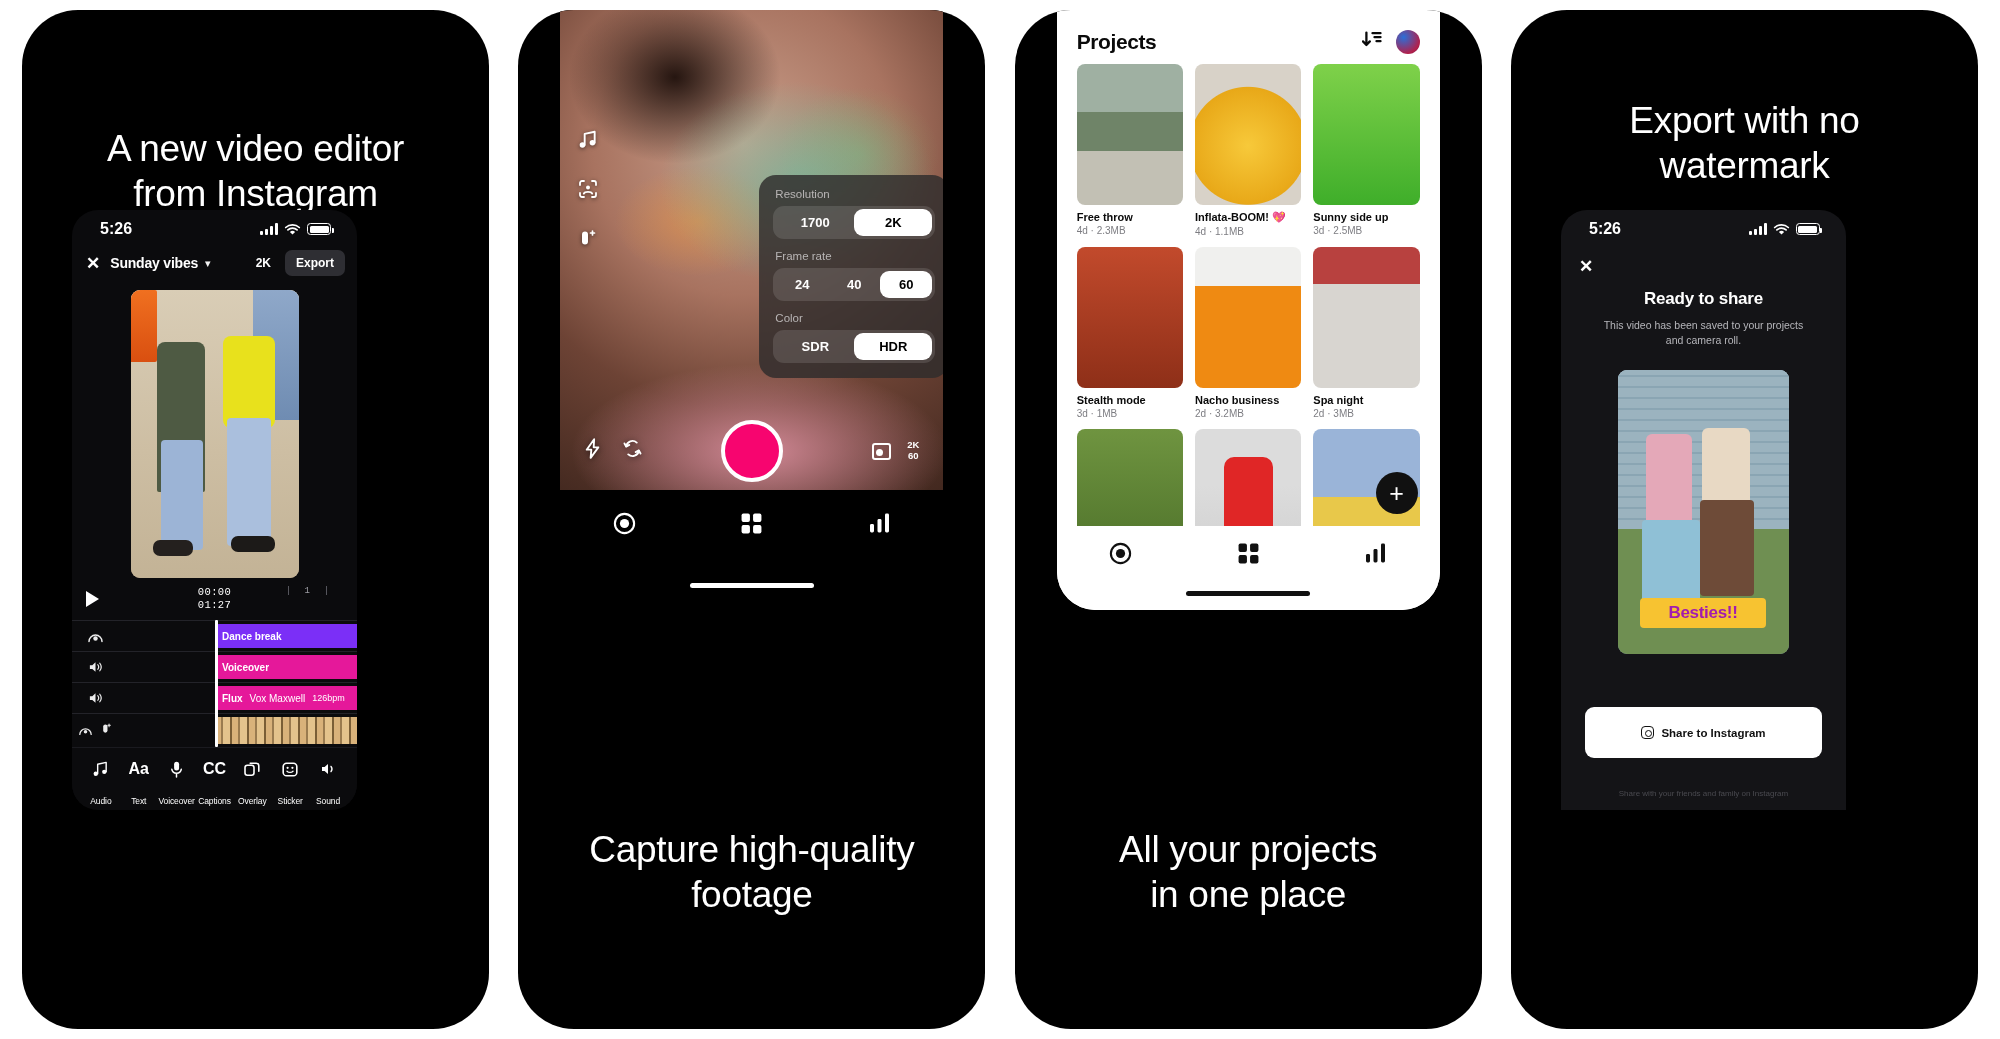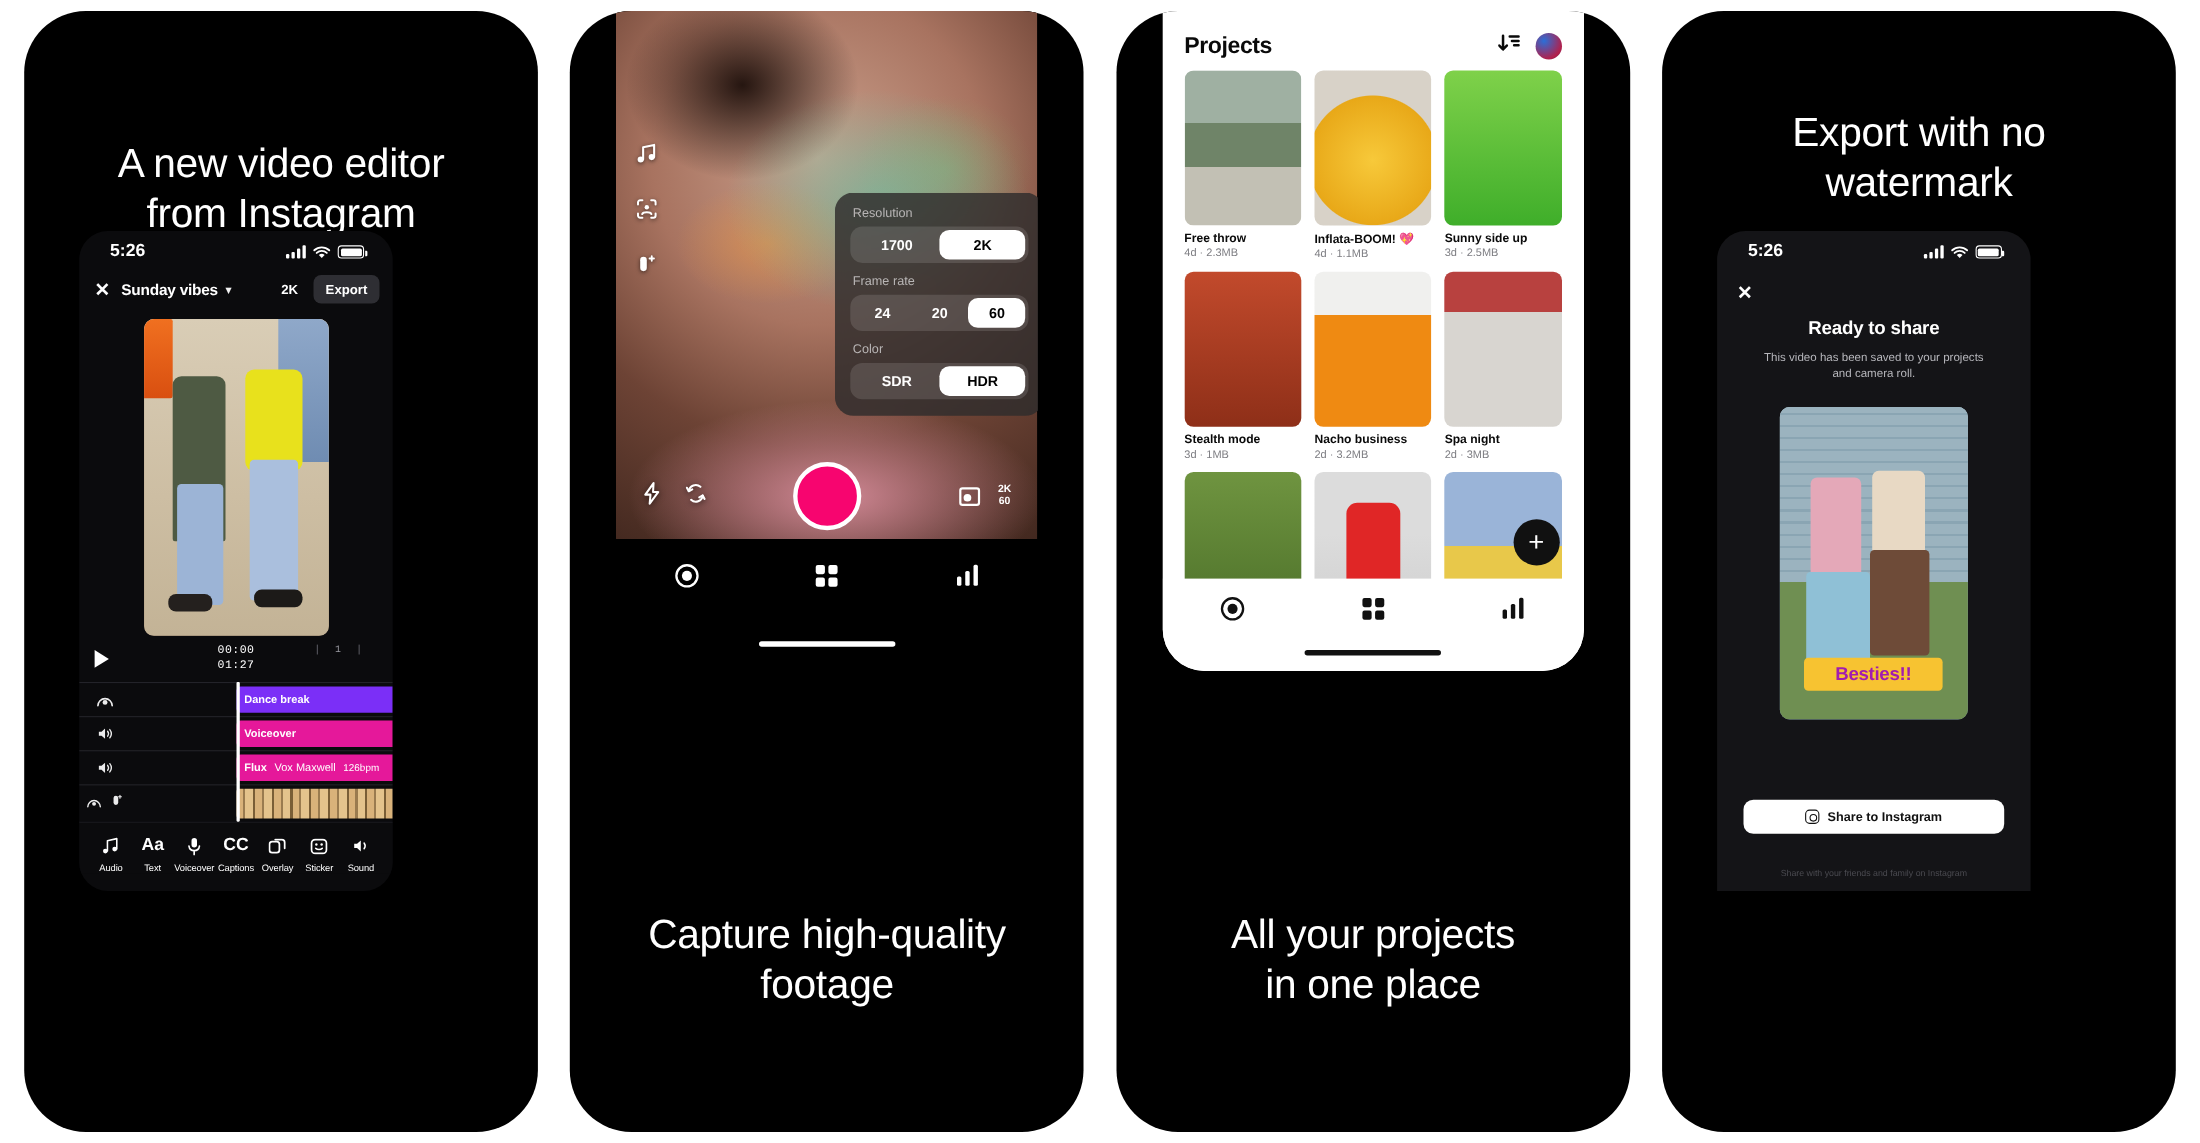--- a/index.html
+++ b/index.html
@@ -147,21 +147,21 @@
     background:
       repeating-linear-gradient(90deg,#d9b27a 0 6px,#9a7b4f 6px 8px,#e4c38c 8px 15px,#7a5e36 15px 17px);
     border-radius:3px;}
   .toolbar {
     display:flex; align-items:flex-start; justify-content:space-between;
     padding: 11px 10px 0 10px; background:#0b0b0d;
     border-top:1px solid #1a1a1f;
   }
   .tool { width:48px; text-align:center; color:#fff; }
   .tool .ic { height:20px; display:flex; align-items:center; justify-content:center; font-size:16px; font-weight:700;}
-  .tool .lb { font-size:8.5px; margin-top:5px; letter-spacing:-0.1px;}
+  .tool .lb { font-size:8.5px; margin-top:17px; letter-spacing:-0.1px;}
 
   
   #cam-device {
     left: 42px; top: 0px;
     width: 383px; height: 592px;
     border-radius: 0 0 38px 38px;
     background:#000;
   }
   .cam-viewport {
     position:absolute; inset:0 0 112px 0;
@@ -256,21 +256,21 @@
     border-radius:26px 26px 0 0;background:#141417;overflow:hidden;
   }
   .ex-close{color:#fff;font-size:17px;font-weight:700;padding:14px 0 0 18px;}
   .ex-h{color:#fff;font-size:17px;font-weight:700;text-align:center;margin-top:12px;letter-spacing:-0.2px;}
   .ex-sub{color:#b6b6bb;font-size:10.5px;text-align:center;line-height:1.45;margin-top:9px;padding:0 34px;}
   .ex-prev{
     margin:22px auto 0;width:171px;height:284px;border-radius:9px;overflow:hidden;position:relative;
     background:linear-gradient(#9fb8c4,#7d9aa8);
   }
   .ex-share{
-    position:absolute;left:24px;right:24px;bottom:52px;height:31px;border-radius:9px;
+    position:absolute;left:24px;right:24px;bottom:52px;height:51px;border-radius:9px;
     background:#fff;color:#111;display:flex;align-items:center;justify-content:center;gap:7px;
     font-size:11.5px;font-weight:700;
   }
   .ig-ic{width:13px;height:13px;border:1.7px solid #111;border-radius:4px;position:relative;}
   .ig-ic::after{content:"";position:absolute;left:2.6px;top:2.6px;width:5px;height:5px;border:1.5px solid #111;border-radius:50%;}
   .ex-foot{
     position:absolute;left:0;right:0;bottom:12px;text-align:center;color:#4a4a50;font-size:8px;
   }
 </style>
 </head>
@@ -497,21 +497,21 @@
 
         <div class="settings-pop">
           <div class="sp-label">Resolution</div>
           <div class="seg">
             <div>1700</div>
             <div class="on">2K</div>
           </div>
           <div class="sp-label">Frame rate</div>
           <div class="seg">
             <div>24</div>
-            <div>20</div>
+            <div>40</div>
             <div class="on">60</div>
           </div>
           <div class="sp-label">Color</div>
           <div class="seg" style="margin-bottom:0">
             <div>SDR</div>
             <div class="on">HDR</div>
           </div>
         </div>
       </div>
 

